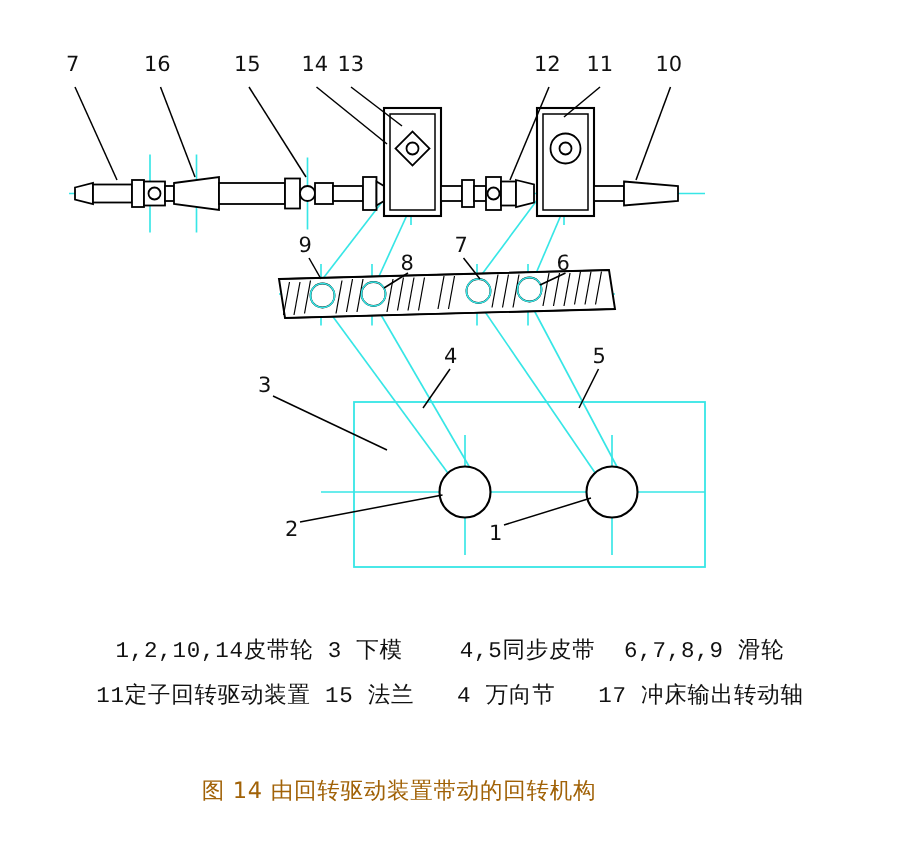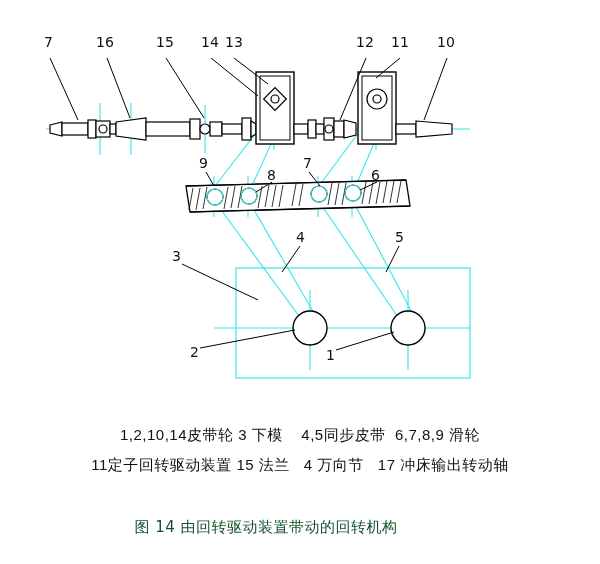--- a/index.html
+++ b/index.html
@@ -27,36 +27,36 @@
     height: 564px;
   }
   .legend-block {
     position: absolute;
     left: 0;
     top: 420px;
     width: 600px;
     text-align: center;
   }
   .legend-line {
-    font-family: Liberation Sans, sans-serif;
+    font-family: Liberation Mono, monospace;
     font-size: 15px;
     color: #111111;
     letter-spacing: 0.5px;
     line-height: 30px;
     white-space: pre;
   }
   .caption {
     position: absolute;
     left: 0;
     top: 518px;
     width: 532px;
     text-align: center;
     font-family: "DejaVu Sans", sans-serif;
     font-size: 15px;
-    color: #14532d;
+    color: #a16207;
     letter-spacing: 0.5px;
   }
   .lbl {
     font-family: "DejaVu Sans", sans-serif;
     font-size: 14px;
     fill: #111111;
   }
 </style>
 </head>
 <body>

